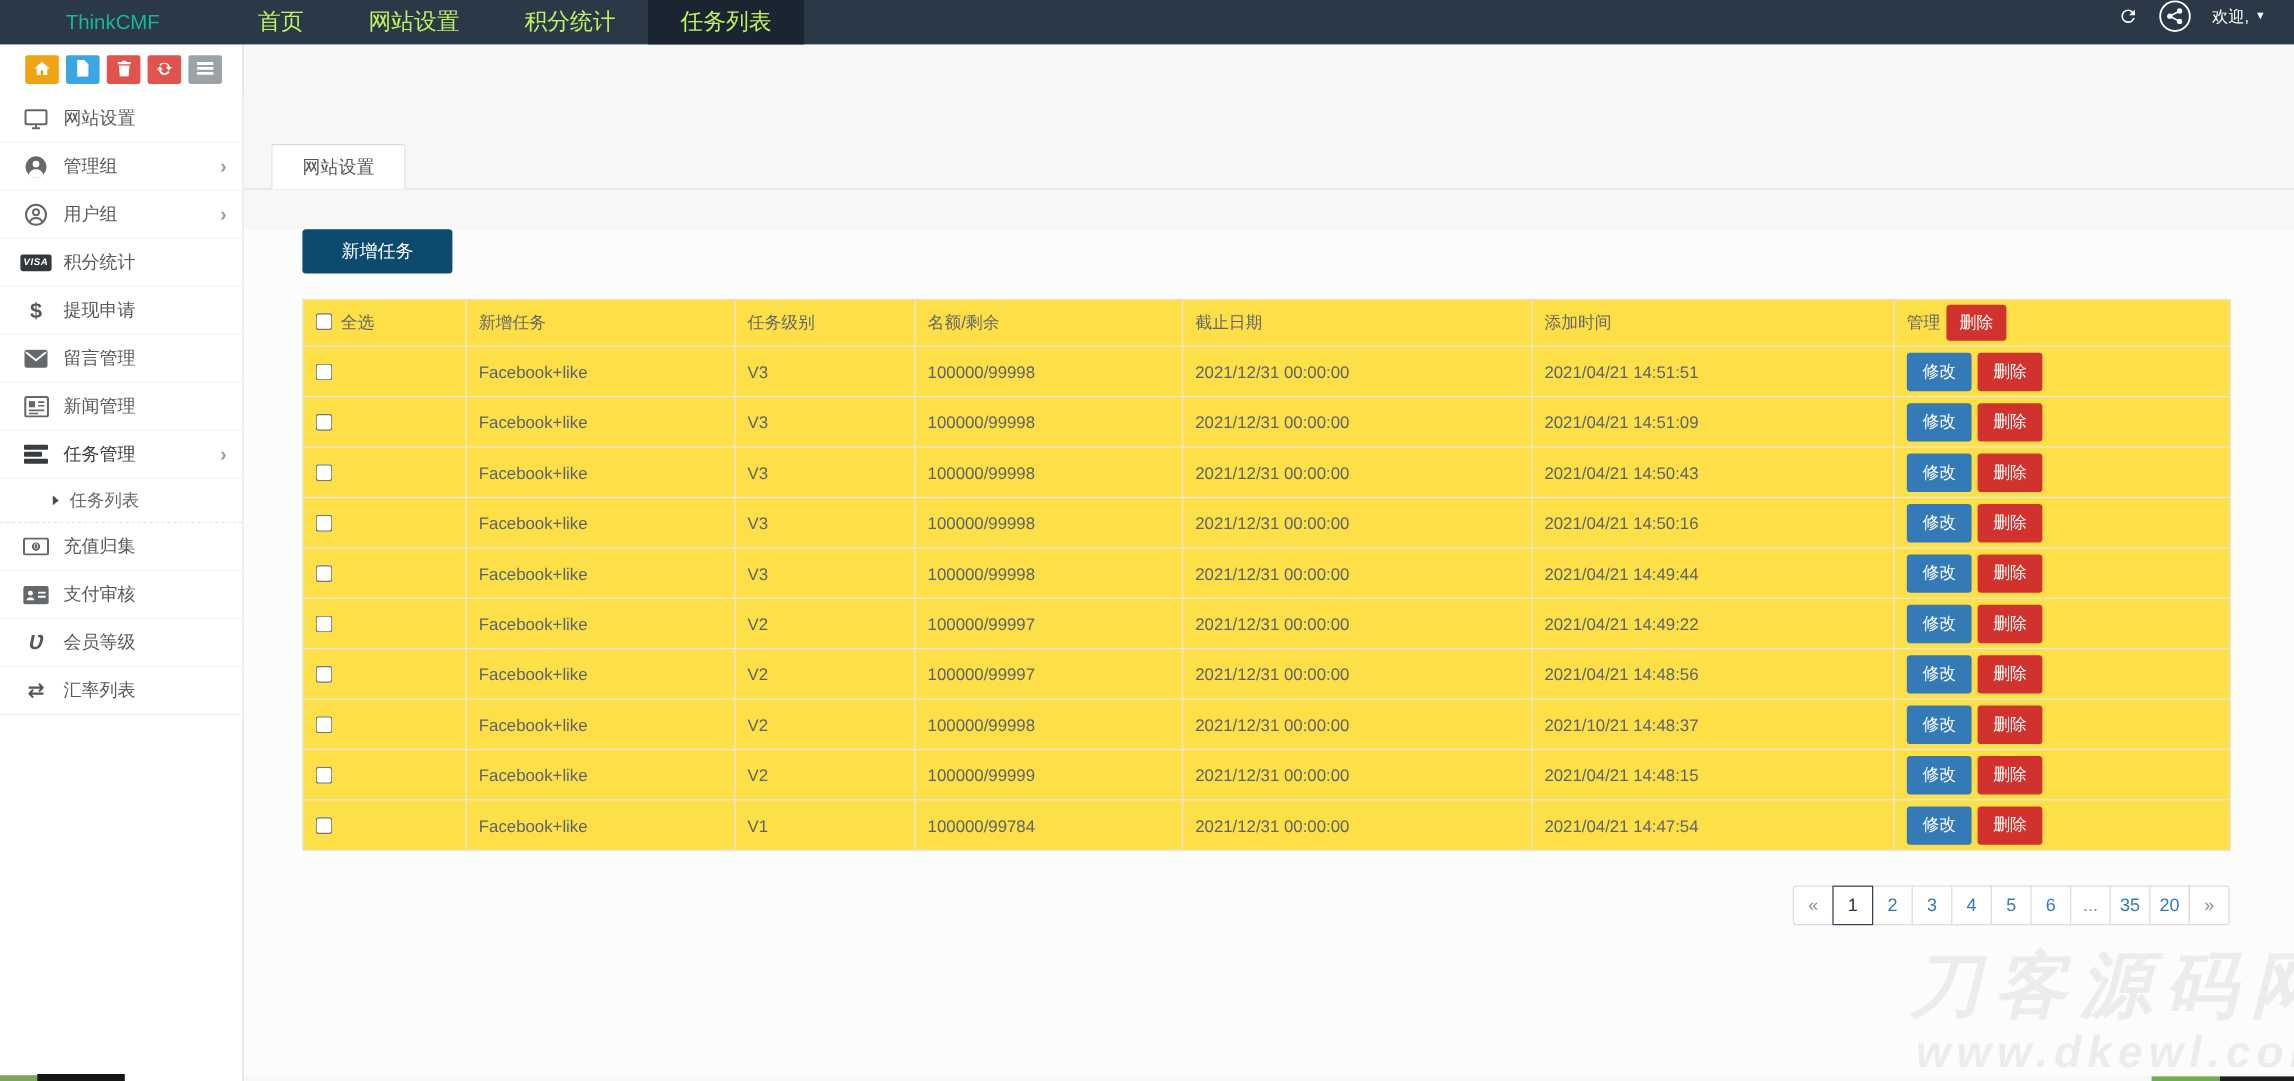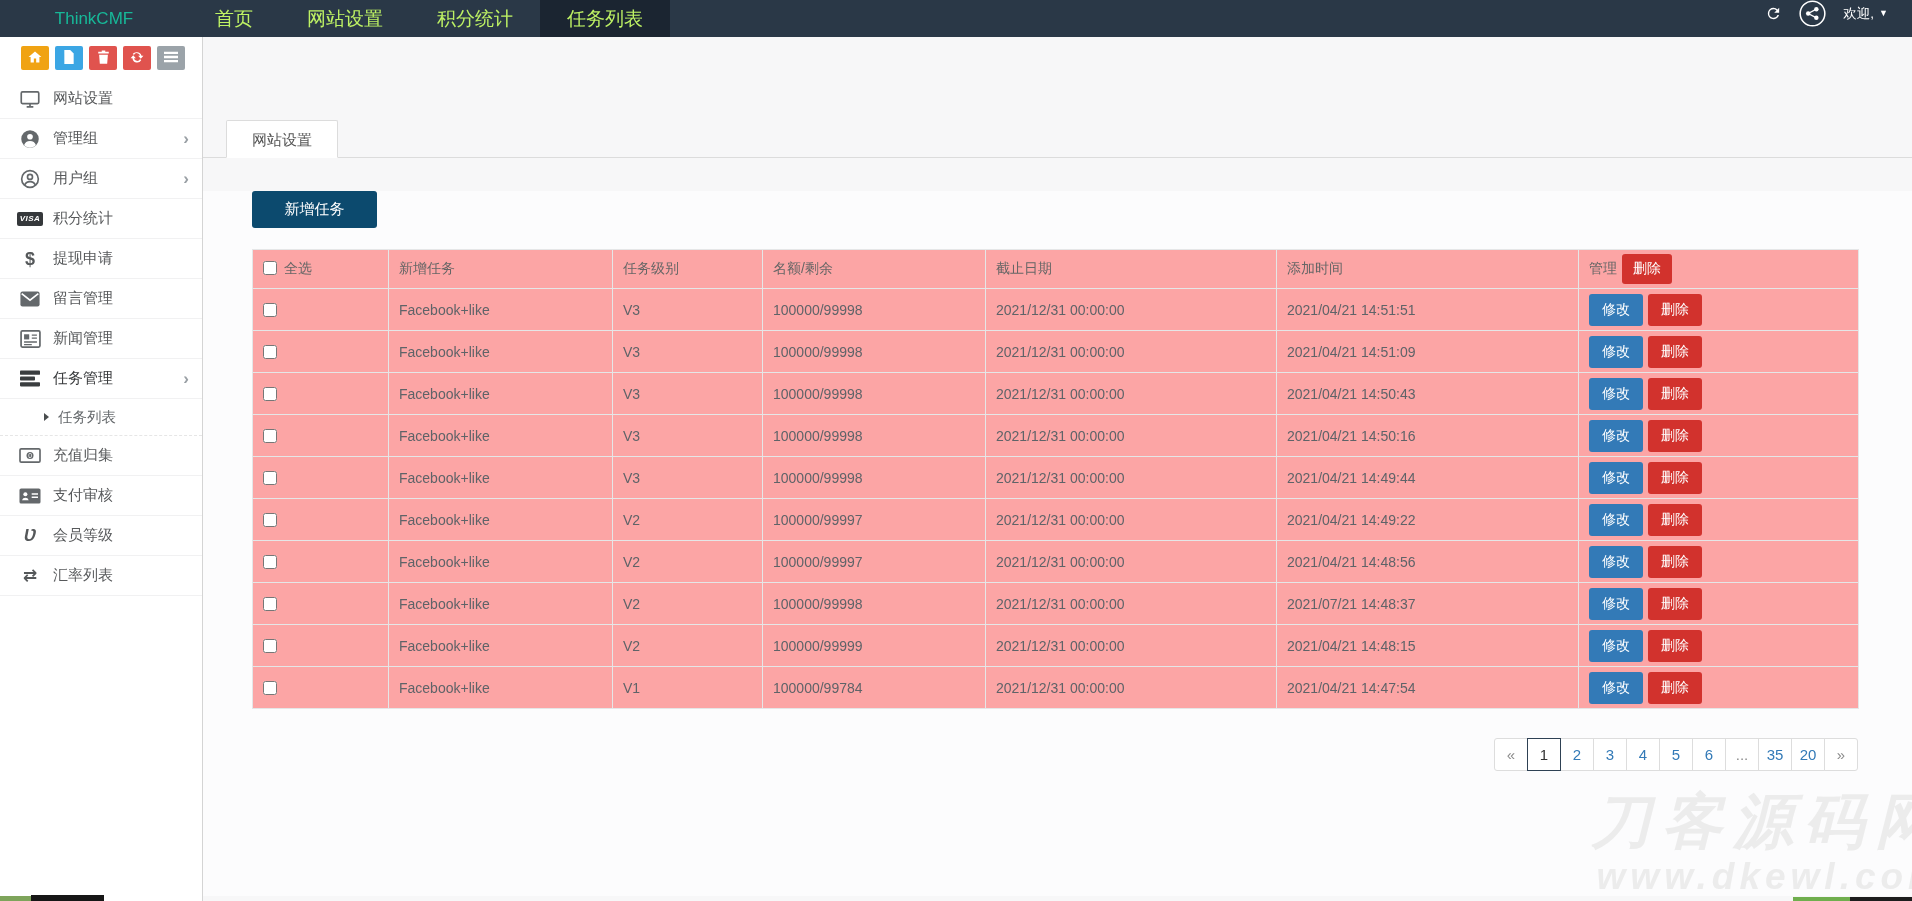--- a/index.html
+++ b/index.html
@@ -41,21 +41,21 @@
   .text-ico { font-size:17px; font-weight:bold; color:#55585a; line-height:1; }
   .text-ico.dollar { font-size:18px; }
   .text-ico.vine { font-style:italic; }
 
   
   .tabs { margin-top:83px; padding-left:23px; border-bottom:1px solid #dcdcdc; display:flex; }
   .tab { background:#fff; border:1px solid #dcdcdc; border-bottom:1px solid #fff; margin-bottom:-1px; padding:0 25px; line-height:37px; height:38px; font-size:15px; color:#555; border-radius:2px 2px 0 0; cursor:pointer; }
   .panel { background:#fcfcfd; min-height:705px; padding-bottom:10px; }
   .add-btn { margin:33px 0 0 49px; width:125px; height:37px; background:#0c4a6e; color:#fff; border:none; border-radius:3px; font-size:15px; cursor:pointer; display:block; }
 
-  .task-table { margin:21px 0 0 49px; border-collapse:collapse; table-layout:fixed; width:1606px; background:#fca5a5; }
+  .task-table { margin:21px 0 0 49px; border-collapse:collapse; table-layout:fixed; width:1606px; background:#fde047; }
   .task-table th, .task-table td { border:1px solid #e5e6e7; padding-left:10px; text-align:left; overflow:hidden; white-space:nowrap; }
   .task-table th { height:39px; font-weight:normal; color:#666; font-size:14px; }
   .task-table td { height:42px; color:#5f6368; font-size:14px; }
   .task-table input[type=checkbox] { width:14px; height:14px; vertical-align:-2px; margin-right:7px; cursor:pointer; }
   .act-btn { color:#fff; border:none; border-radius:3px; padding:7px 13px; font-size:14px; margin-right:5px; cursor:pointer; }
   .btn-edit { background:#337ab7; }
   .btn-del { background:#d2322d; }
   .hdr-del { background:#d2322d; color:#fff; border:none; border-radius:3px; padding:6px 11px; font-size:14px; margin-left:5px; cursor:pointer; }
 
   .pagination { display:flex; justify-content:flex-end; width:1655px; margin-top:29px; }
@@ -345,21 +345,21 @@
                 <td>2021/12/31 00:00:00</td>
                 <td>2021/04/21 14:48:56</td>
                 <td><button class="act-btn btn-edit">修改</button><button class="act-btn btn-del">删除</button></td>
               </tr>
               <tr>
                 <td><input type="checkbox" style=""></td>
                 <td>Facebook+like</td>
                 <td>V2</td>
                 <td>100000/99998</td>
                 <td>2021/12/31 00:00:00</td>
-                <td>2021/07/21 14:48:37</td>
+                <td>2021/10/21 14:48:37</td>
                 <td><button class="act-btn btn-edit">修改</button><button class="act-btn btn-del">删除</button></td>
               </tr>
               <tr>
                 <td><input type="checkbox" style=""></td>
                 <td>Facebook+like</td>
                 <td>V2</td>
                 <td>100000/99999</td>
                 <td>2021/12/31 00:00:00</td>
                 <td>2021/04/21 14:48:15</td>
                 <td><button class="act-btn btn-edit">修改</button><button class="act-btn btn-del">删除</button></td>

